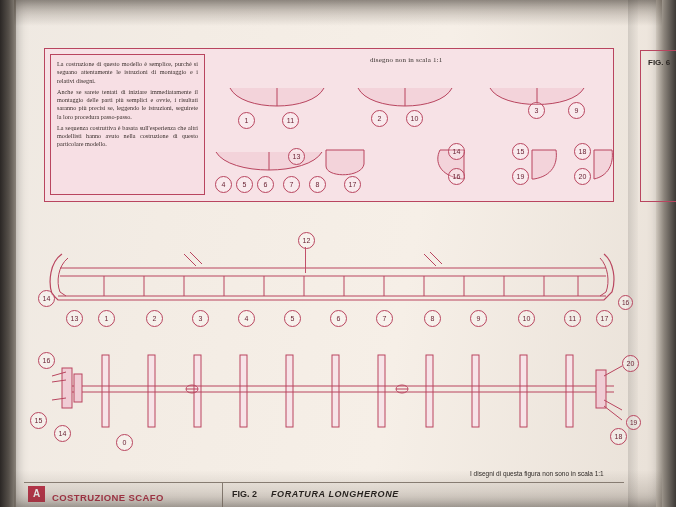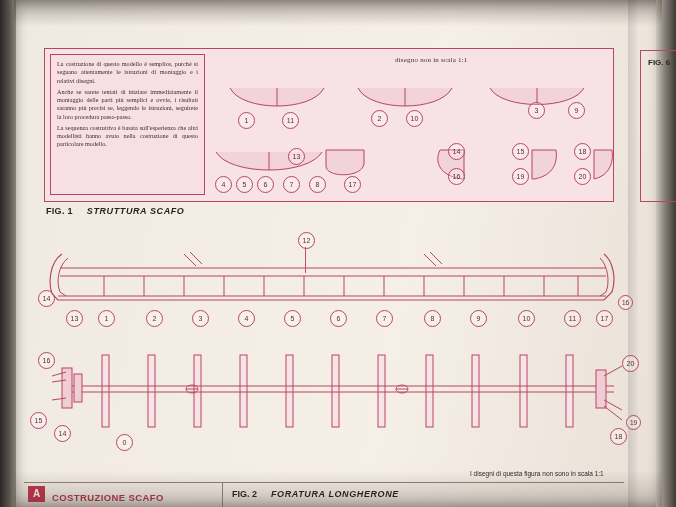--- a/index.html
+++ b/index.html
@@ -74,21 +74,20 @@
     color: #3a2f2c;
     text-align: justify;
   }
   #fig1-textbox p { margin: 0 0 3px 0; }
   #fig1-scale-note {
     position: absolute;
     left: 370px; top: 56px;
     font-size: 7px;
     color: #3a3330;
     letter-spacing: .2px;
-    margin-left: 25px;
   }
   #fig1-caption {
     position: absolute;
     left: 46px; top: 206px;
     font-size: 9px;
     font-weight: bold;
     color: #231f1d;
     letter-spacing: .3px;
     font-family: "Liberation Sans", sans-serif;
   }
@@ -234,23 +233,20 @@
   <div class="bubble" style="left:344px; top:176px;">17</div>
   <div class="bubble" style="left:288px; top:148px;">13</div>
 
   <div class="bubble" style="left:448px; top:168px;">16</div>
   <div class="bubble" style="left:448px; top:143px;">14</div>
   <div class="bubble" style="left:512px; top:168px;">19</div>
   <div class="bubble" style="left:512px; top:143px;">15</div>
   <div class="bubble" style="left:574px; top:168px;">20</div>
   <div class="bubble" style="left:574px; top:143px;">18</div>
 
-  <div id="fig1-caption">
-    <span class="fignum">FIG. 1</span><span class="figttl">STRUTTURA SCAFO</span>
-  </div>
 
   <svg style="position:absolute; left:44px; top:248px;" width="580" height="60">
     <path d="M18,6 C6,14 4,34 8,46 L14,52 L560,52 L568,44 C572,32 570,14 560,6" fill="none" stroke="#b9455f" stroke-width="1.2"></path>
     <path d="M24,10 C14,18 12,34 16,44 L22,48" fill="none" stroke="#b9455f" stroke-width="1"></path>
     <path d="M556,10 C564,18 566,34 562,44 L556,48" fill="none" stroke="#b9455f" stroke-width="1"></path>
     <line x1="16" y1="20" x2="562" y2="20" stroke="#b9455f" stroke-width="1"></line>
     <line x1="16" y1="28" x2="562" y2="28" stroke="#b9455f" stroke-width="1"></line>
     <line x1="14" y1="48" x2="562" y2="48" stroke="#b9455f" stroke-width="1"></line>
     <g stroke="#b9455f" stroke-width="1">
       <line x1="60" y1="28" x2="60" y2="48"></line>

